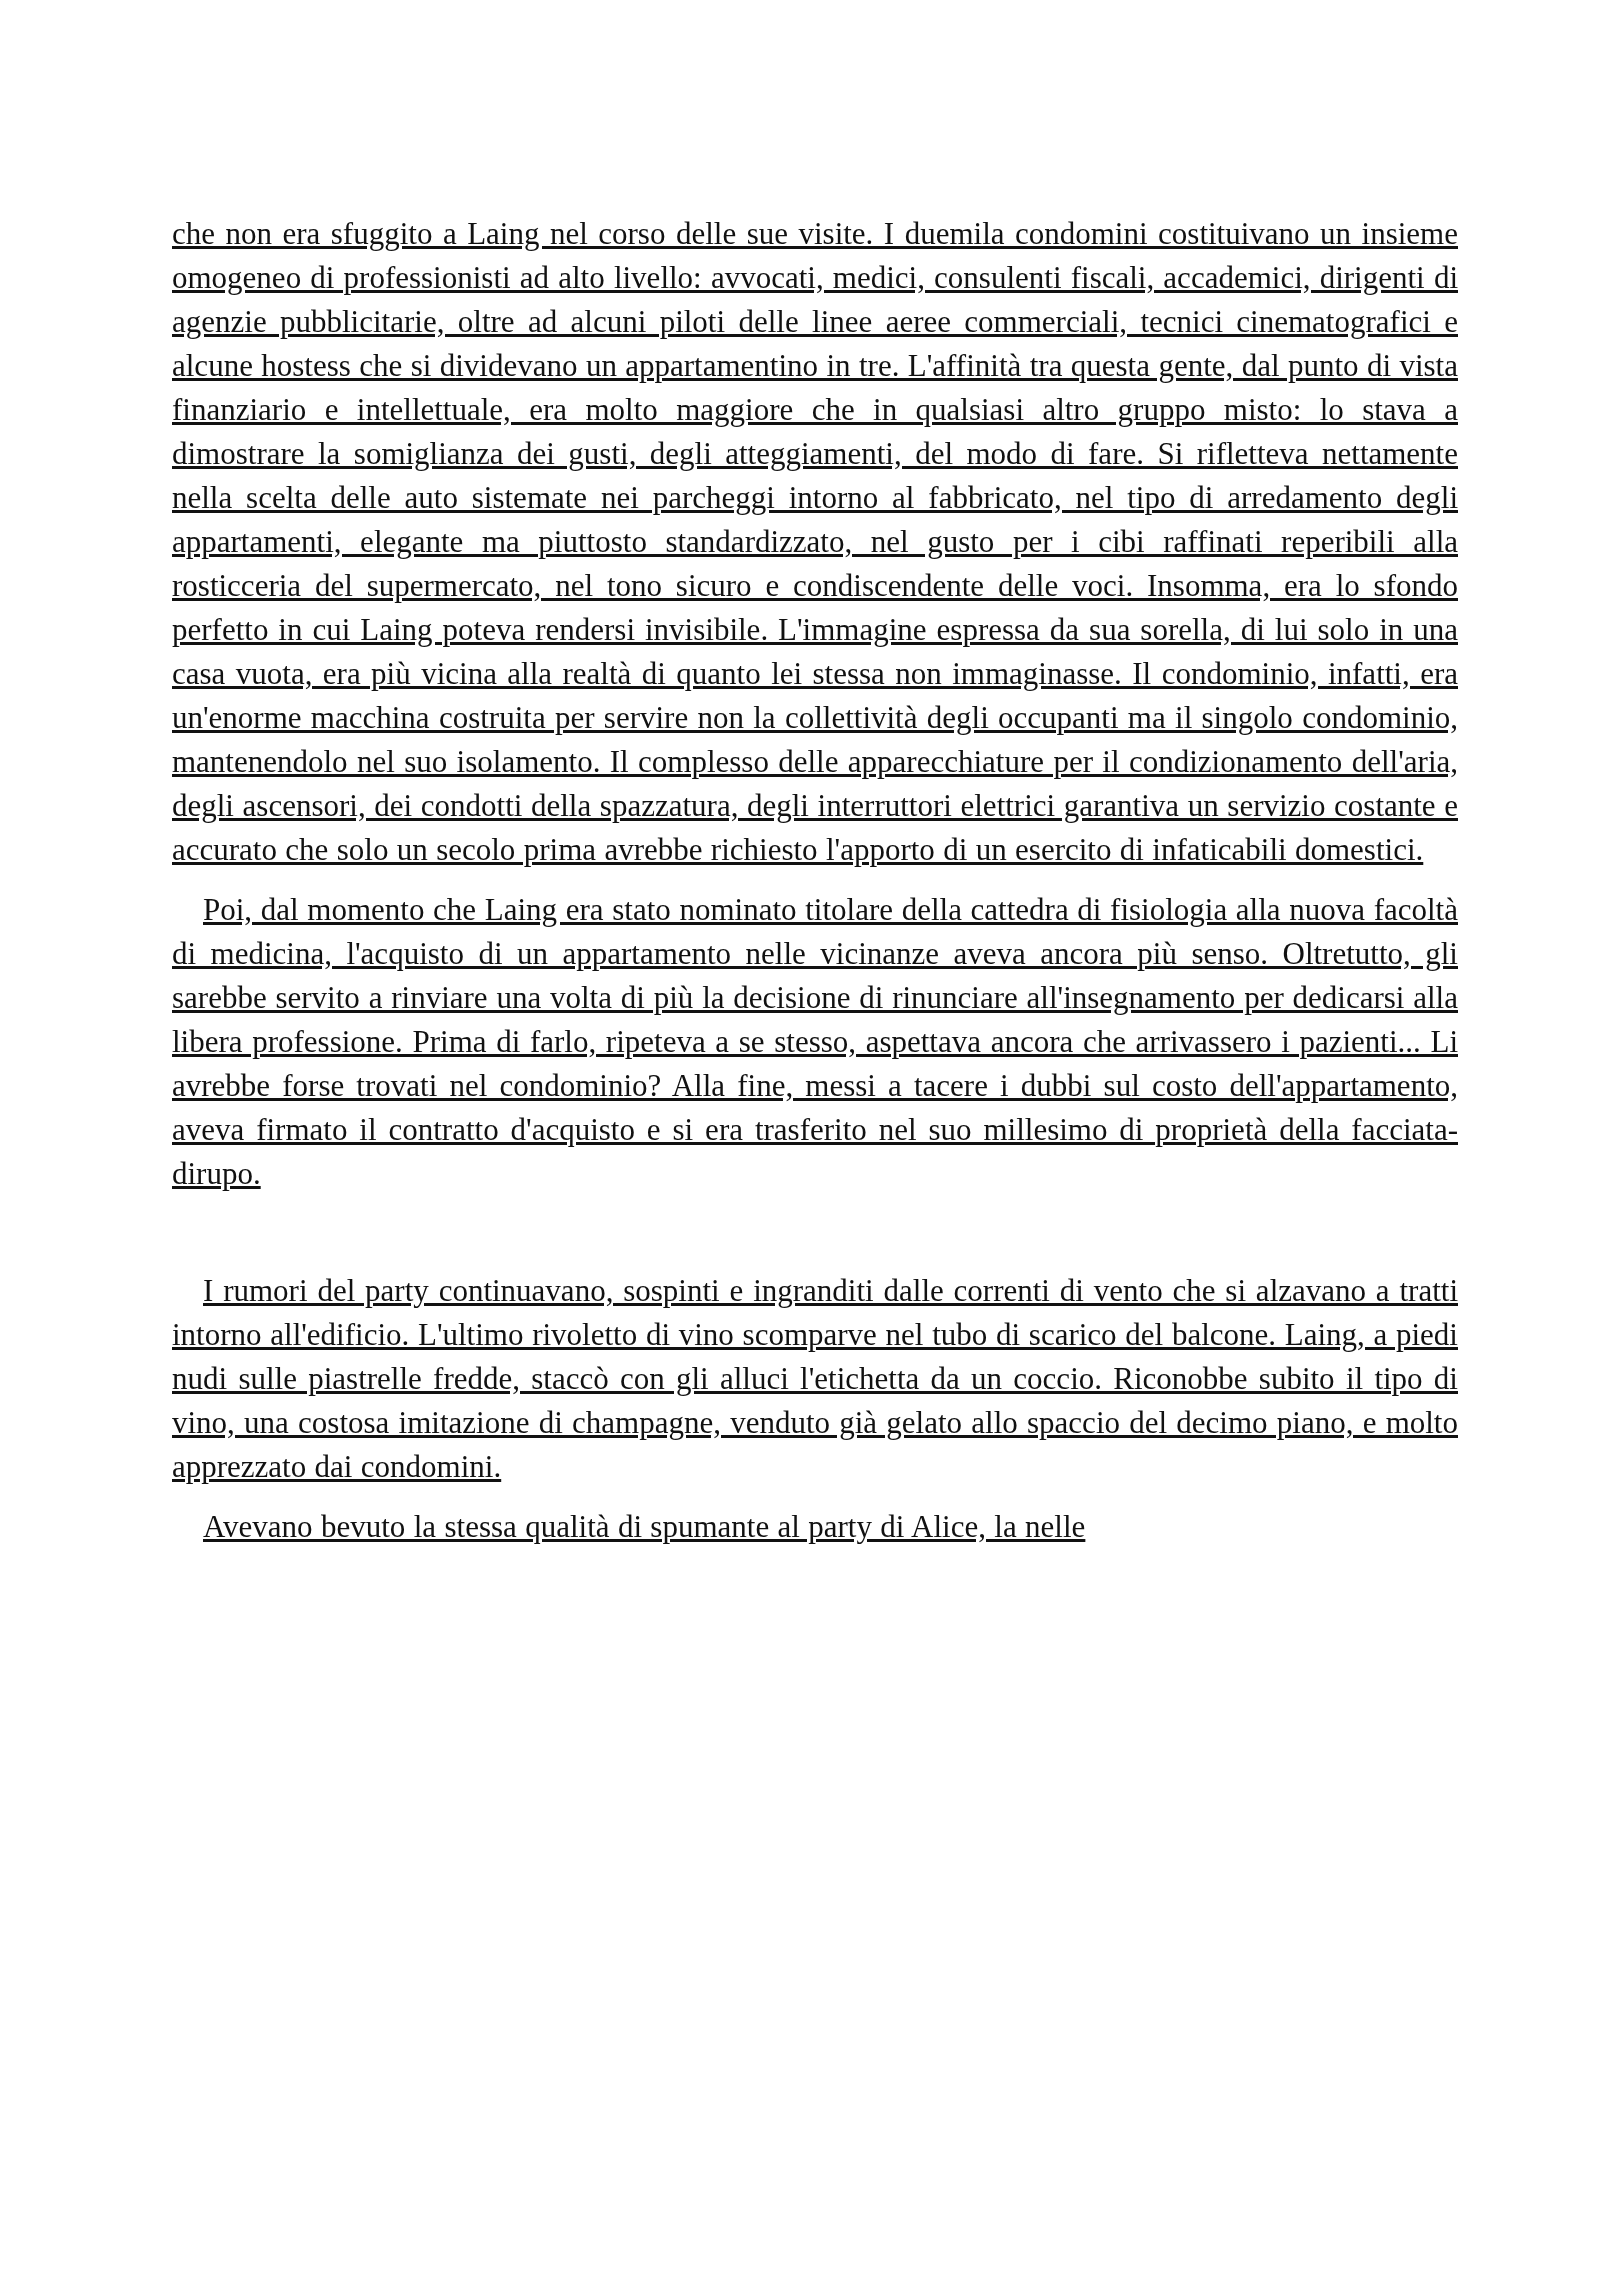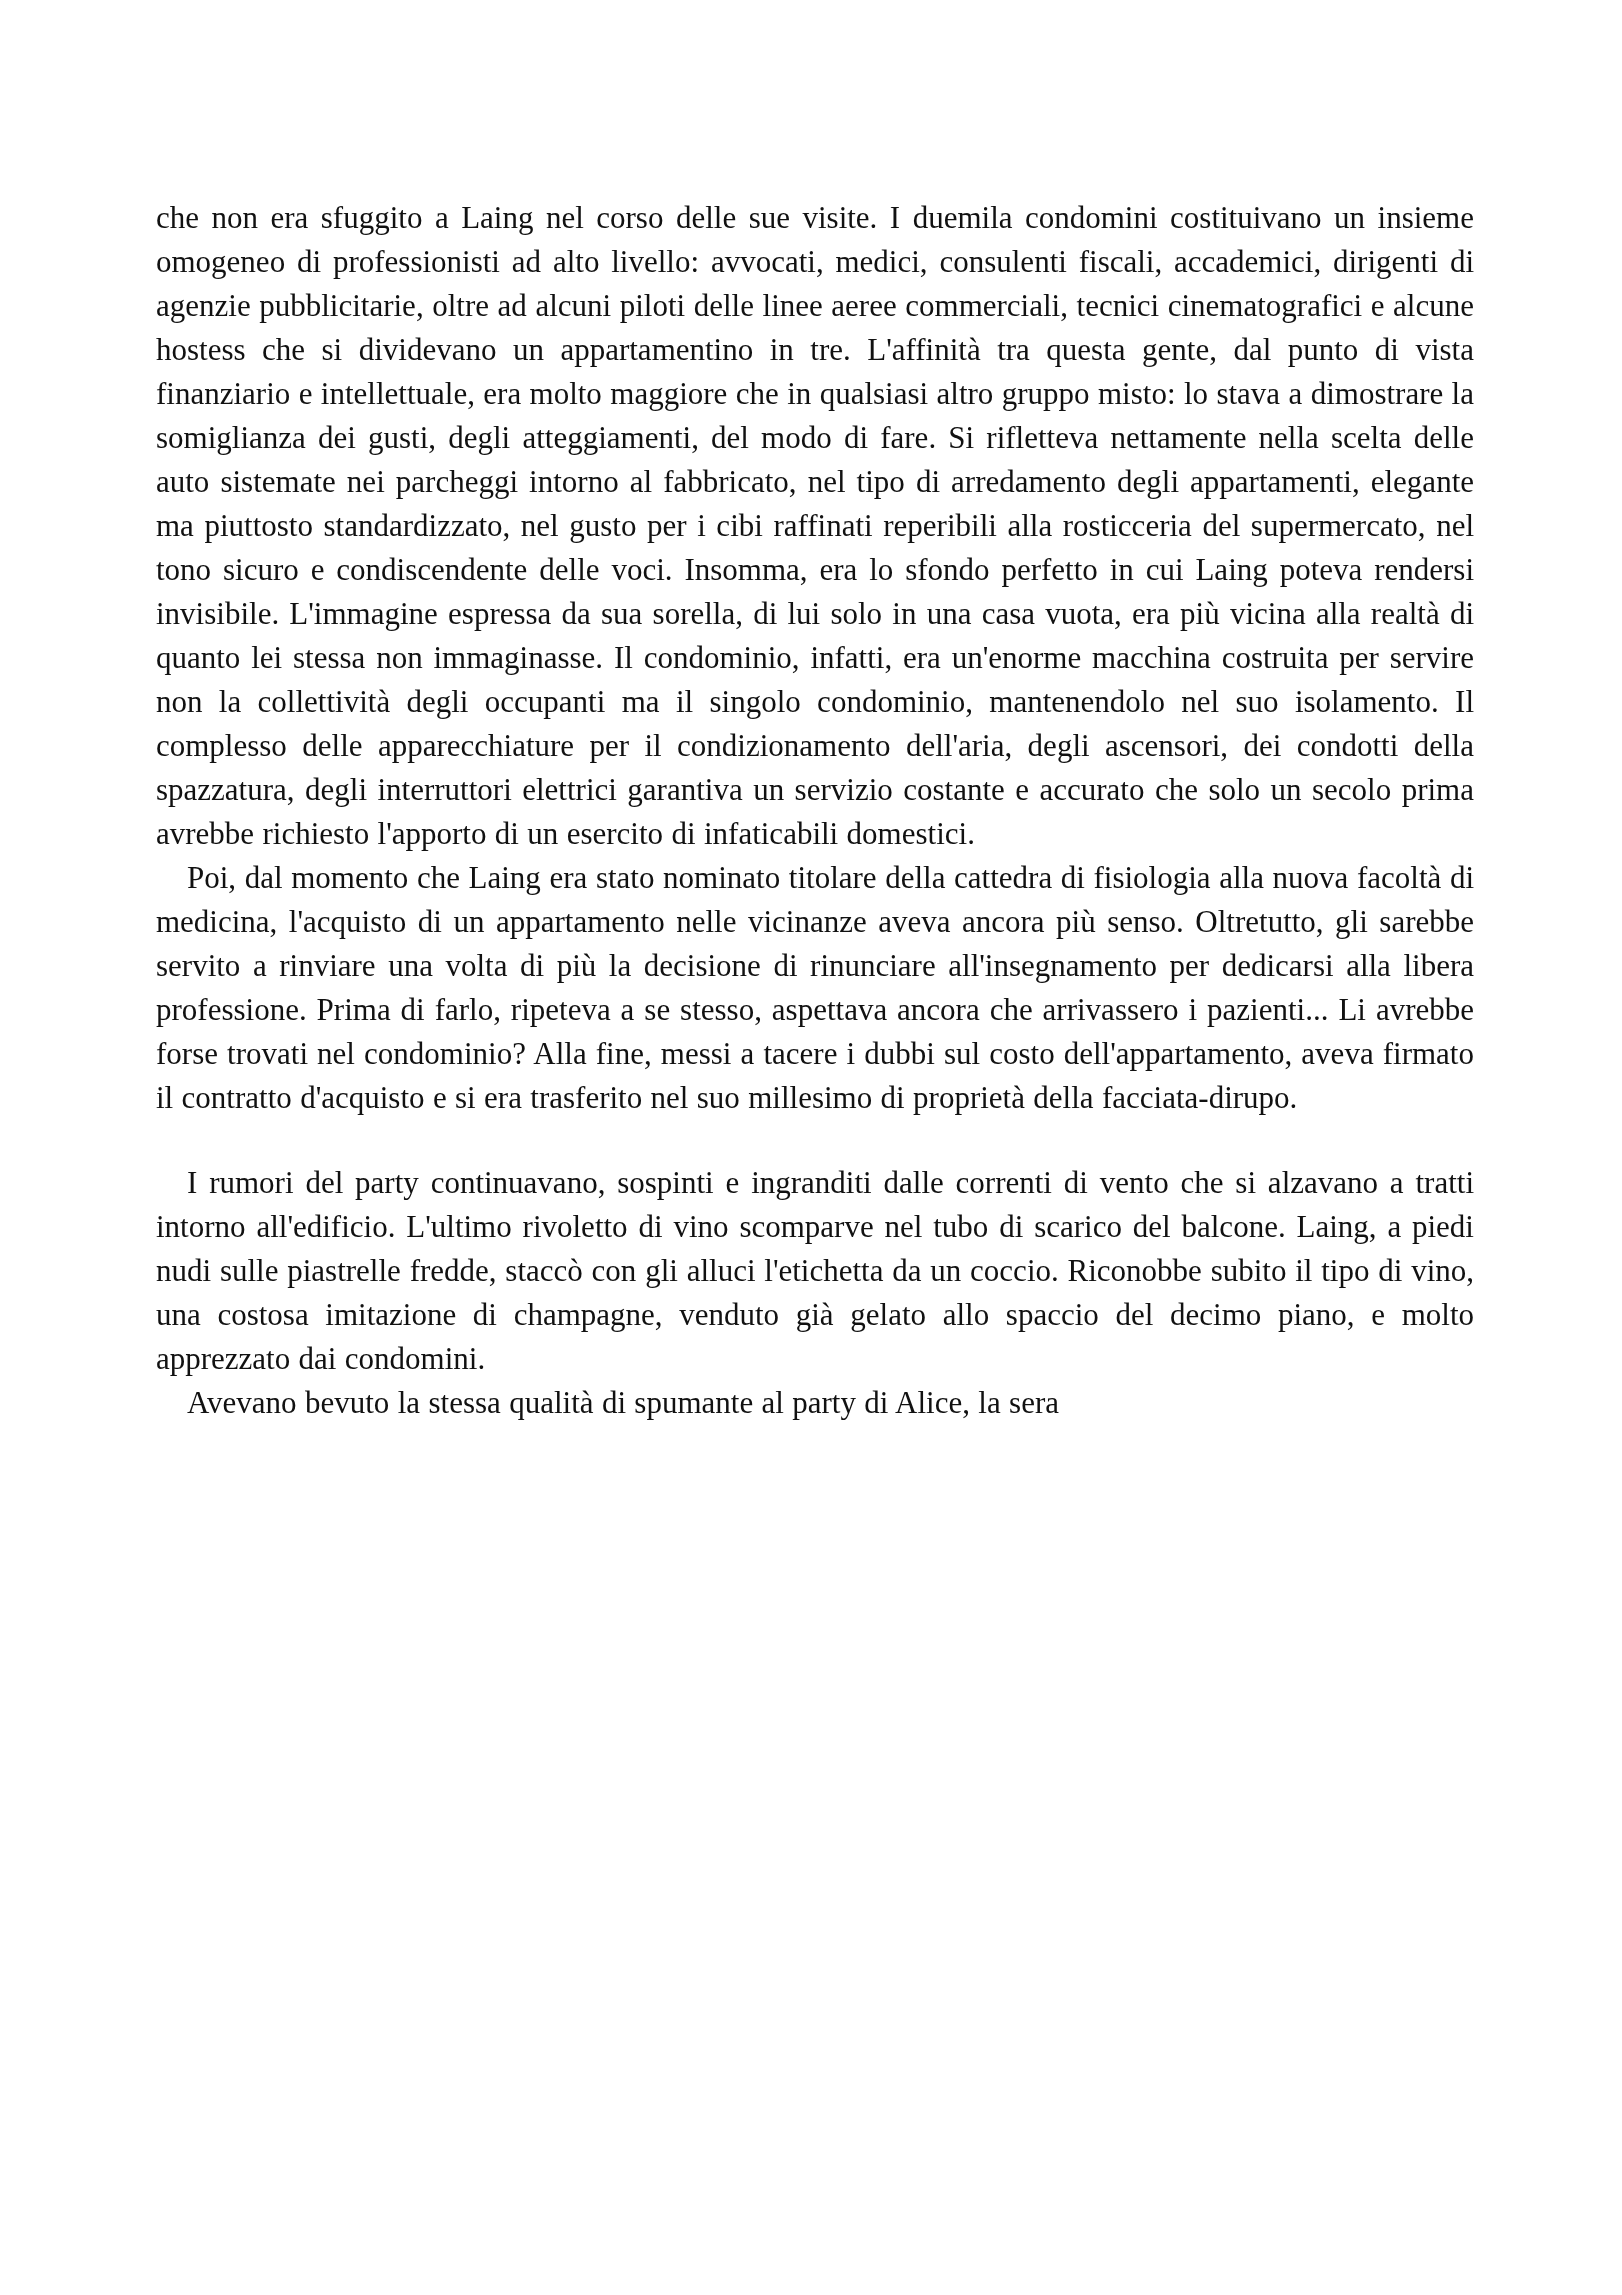--- a/index.html
+++ b/index.html
@@ -20,23 +20,24 @@
     box-sizing: border-box;
     padding: 196px 149px 196px 156px;
   }
   .textblock {
     font-size: 31px;
     line-height: 1.42;
     text-align: justify;
     text-justify: inter-word;
   }
   .para {
-    margin: 0;
+    margin: 16px;
     text-align: justify;
     text-align-last: left;
+    text-decoration: underline;
   }
   .para.indent {
     text-indent: 31px;
   }
   .gap {
     height: 41px;
   }
   
   .para {
     word-spacing: 0.02em;
@@ -44,16 +45,16 @@
 </style>
 </head>
 <body>
 
 <div class="page">
   <div class="textblock">
     <p class="para">che non era sfuggito a Laing nel corso delle sue visite. I duemila condomini costituivano un insieme omogeneo di professionisti ad alto livello: avvocati, medici, consulenti fiscali, accademici, dirigenti di agenzie pubblicitarie, oltre ad alcuni piloti delle linee aeree commerciali, tecnici cinematografici e alcune hostess che si dividevano un appartamentino in tre. L'affinità tra questa gente, dal punto di vista finanziario e intellettuale, era molto maggiore che in qualsiasi altro gruppo misto: lo stava a dimostrare la somiglianza dei gusti, degli atteggiamenti, del modo di fare. Si rifletteva nettamente nella scelta delle auto sistemate nei parcheggi intorno al fabbricato, nel tipo di arredamento degli appartamenti, elegante ma piuttosto standardizzato, nel gusto per i cibi raffinati reperibili alla rosticceria del supermercato, nel tono sicuro e condiscendente delle voci. Insomma, era lo sfondo perfetto in cui Laing poteva rendersi invisibile. L'immagine espressa da sua sorella, di lui solo in una casa vuota, era più vicina alla realtà di quanto lei stessa non immaginasse. Il condominio, infatti, era un'enorme macchina costruita per servire non la collettività degli occupanti ma il singolo condominio, mantenendolo nel suo isolamento. Il complesso delle apparecchiature per il condizionamento dell'aria, degli ascensori, dei condotti della spazzatura, degli interruttori elettrici garantiva un servizio costante e accurato che solo un secolo prima avrebbe richiesto l'apporto di un esercito di infaticabili domestici.</p>
     <p class="para indent">Poi, dal momento che Laing era stato nominato titolare della cattedra di fisiologia alla nuova facoltà di medicina, l'acquisto di un appartamento nelle vicinanze aveva ancora più senso. Oltretutto, gli sarebbe servito a rinviare una volta di più la decisione di rinunciare all'insegnamento per dedicarsi alla libera professione. Prima di farlo, ripeteva a se stesso, aspettava ancora che arrivassero i pazienti... Li avrebbe forse trovati nel condominio? Alla fine, messi a tacere i dubbi sul costo dell'appartamento, aveva firmato il contratto d'acquisto e si era trasferito nel suo millesimo di proprietà della facciata-dirupo.</p>
     <div class="gap"></div>
     <p class="para indent">I rumori del party continuavano, sospinti e ingranditi dalle correnti di vento che si alzavano a tratti intorno all'edificio. L'ultimo rivoletto di vino scomparve nel tubo di scarico del balcone. Laing, a piedi nudi sulle piastrelle fredde, staccò con gli alluci l'etichetta da un coccio. Riconobbe subito il tipo di vino, una costosa imitazione di champagne, venduto già gelato allo spaccio del decimo piano, e molto apprezzato dai condomini.</p>
-    <p class="para indent">Avevano bevuto la stessa qualità di spumante al party di Alice, la sera</p>
+    <p class="para indent">Avevano bevuto la stessa qualità di spumante al party di Alice, la nelle</p>
   </div>
 </div>
 
 
 </body></html>

